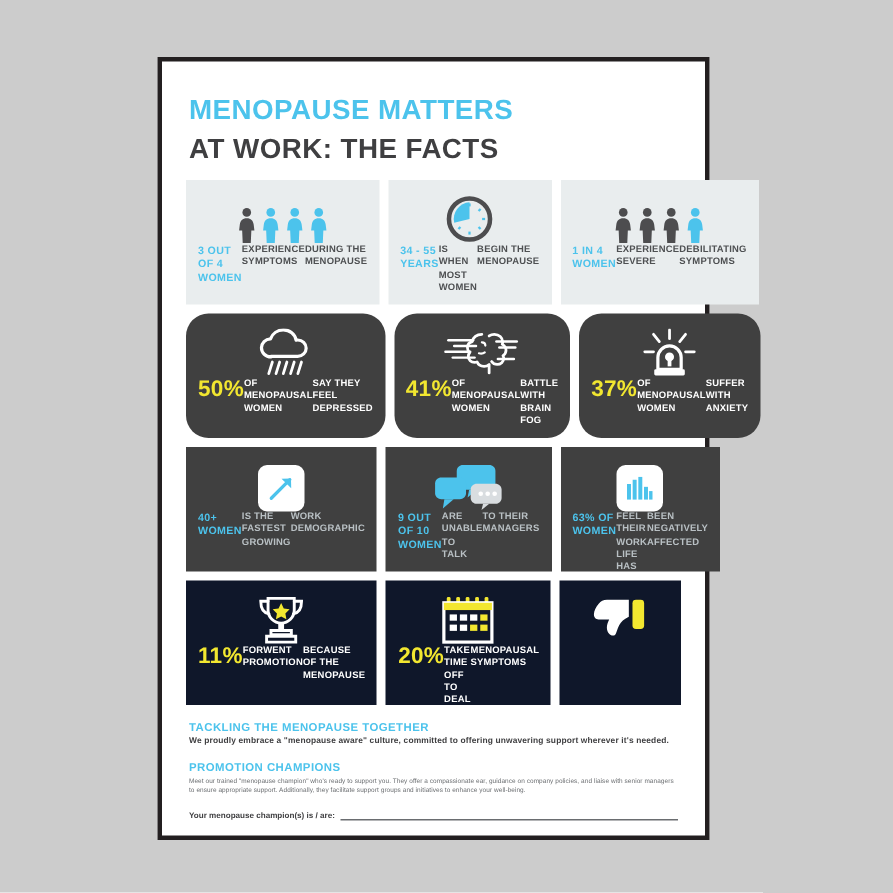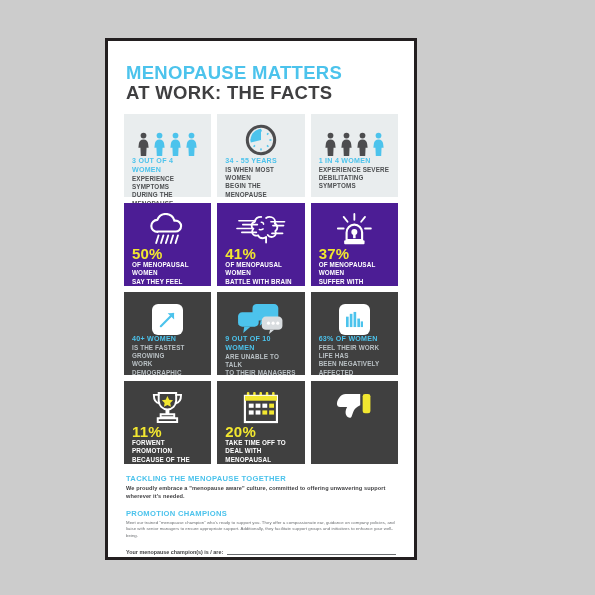--- a/index.html
+++ b/index.html
@@ -4,68 +4,68 @@
 <style>
   html,body{margin:0;padding:0;}
   body{
     width:595px;height:595px;overflow:hidden;
     background:#cccccc;
     font-family:"Liberation Sans", sans-serif;
     -webkit-font-smoothing:antialiased;
   }
   #poster{
     position:absolute;left:105px;top:38px;
-    width:312px;height:522px;
+    width:368px;height:522px;
     background:#ffffff;
     border:3px solid #231f20;
     box-sizing:border-box;
     padding:18px 16px 10px 16px;
   }
 
   
   .title-wrap{margin:4px 0 11px 2px;}
   .t1{
     font-size:18.5px;font-weight:bold;letter-spacing:.3px;
     color:#4cc3ec;line-height:1.04;
   }
   .t2{
     font-size:18.5px;font-weight:bold;letter-spacing:.3px;
-    color:#3f3f41;line-height:1.06;margin-top:1px;
+    color:#3f3f41;line-height:1.06;margin-top:7px;
   }
 
   
   .row{display:flex;gap:6px;margin-bottom:6px;}
   .card{
     flex:1 1 0;box-sizing:border-box;position:relative;
     display:flex;flex-direction:column;
     height:83px;padding:7px 8px 6px 8px;
   }
   .card .icons{
     flex:0 0 auto;height:36px;
     display:flex;align-items:flex-end;justify-content:center;
   }
-  .card .txt{flex:1 1 auto;display:flex;flex-direction:column;justify-content:flex-end;}
+  .card .txt{flex:1 1 auto;display:flex;flex-direction:row;justify-content:flex-end;}
   .head{font-size:7.1px;font-weight:bold;letter-spacing:.25px;line-height:1.25;}
   .sub{font-size:6.3px;font-weight:bold;letter-spacing:.15px;line-height:1.33;}
   .pct{font-size:15px;font-weight:bold;line-height:1;letter-spacing:.2px;}
 
   
   .r1 .card{background:#e9edee;}
   .r1 .head{color:#4cc3ec;}
   .r1 .sub{color:#4e5052;}
 
-  .r2 .card{background:#4c1d95;}
+  .r2 .card{background:#404040;border-radius:15px;}
   .r2 .pct{color:#f2e730;}
   .r2 .sub{color:#ffffff;}
 
   .r3 .card{background:#404040;}
   .r3 .head{color:#4cc3ec;}
   .r3 .sub{color:#b9c0c4;}
 
-  .r4 .card{background:#404040;}
+  .r4 .card{background:#0f172a;}
   .r4 .pct{color:#f2e730;}
   .r4 .sub{color:#ffffff;}
   .r2 .txt,.r4 .txt{justify-content:flex-end;}
 
   
   .people{display:flex;align-items:flex-end;gap:3px;}
   .person{width:13px;height:25px;display:block;}
   .clock{width:34px;height:34px;}
   .ico{width:auto;height:33px;display:block;}
   .sqicon{

